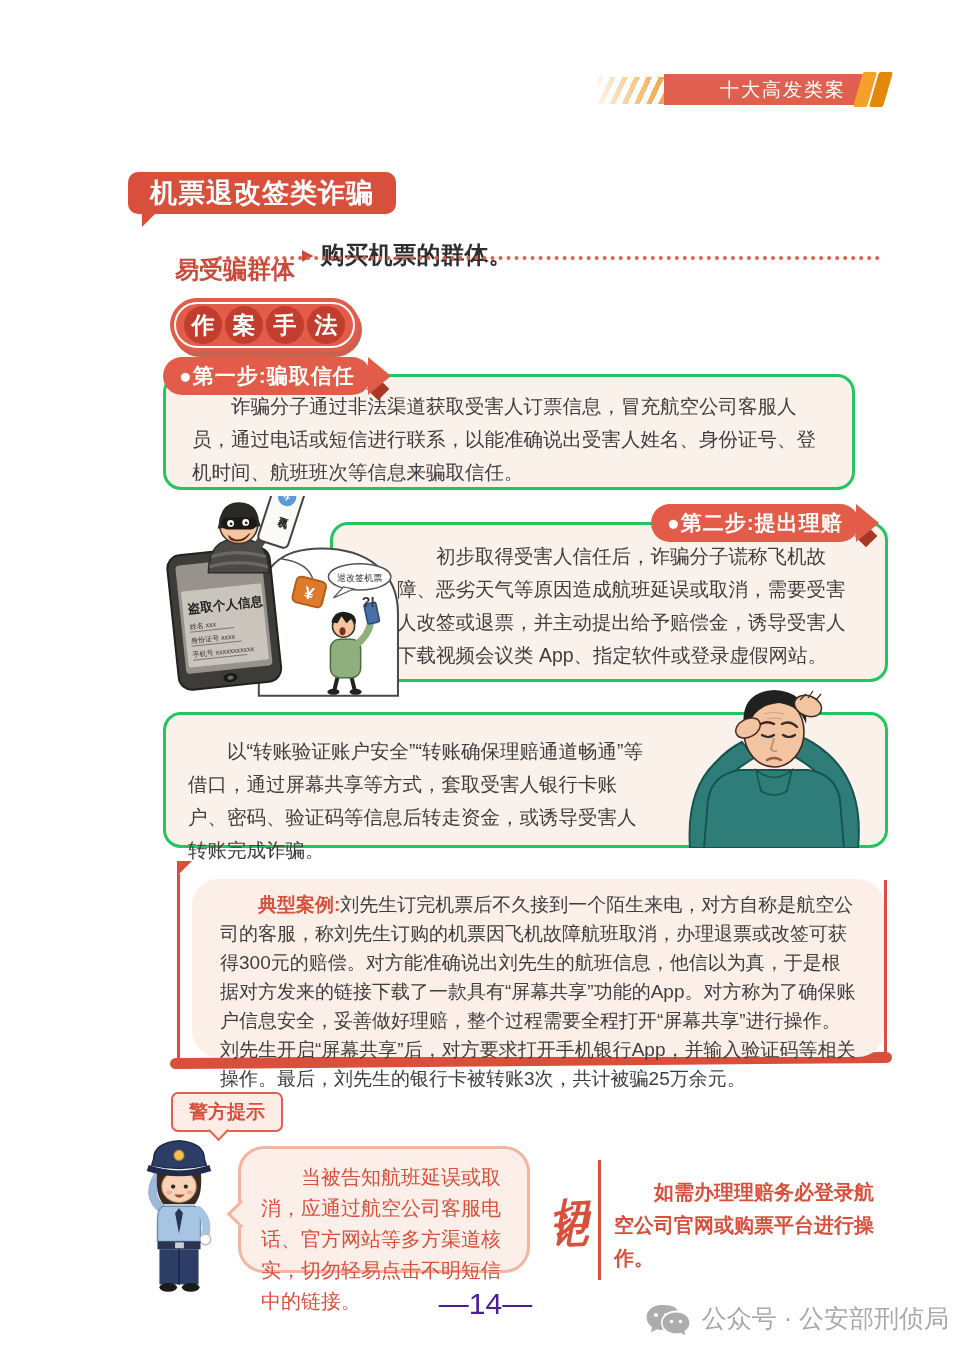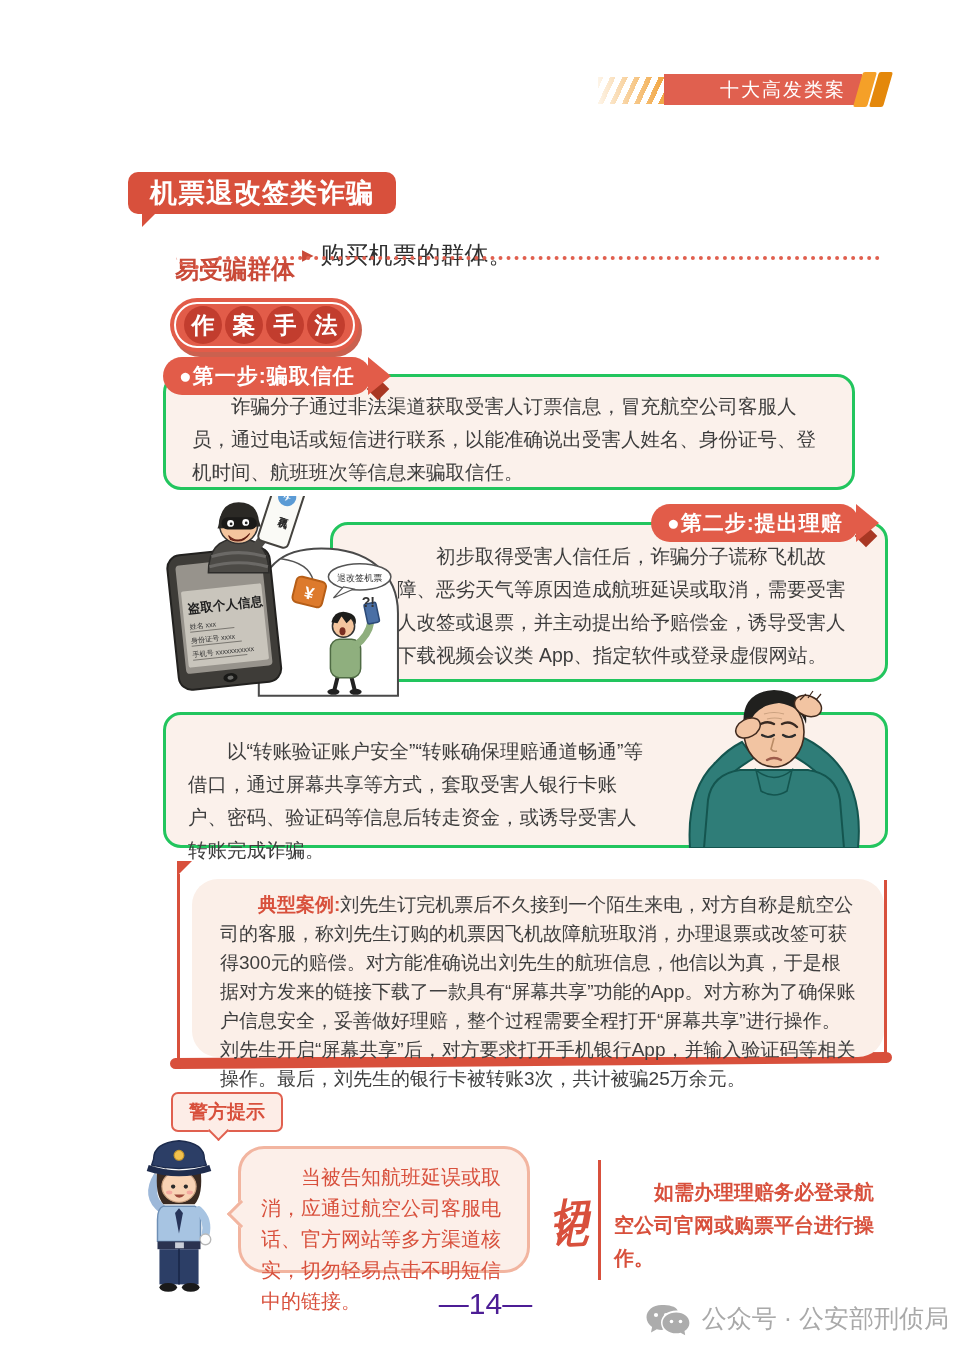--- a/index.html
+++ b/index.html
@@ -35,21 +35,21 @@
     display:flex; align-items:center;
     color:#fff; font-size:27px; font-weight:bold; letter-spacing:1px;
   }
   .title-badge::after {
     content:""; position:absolute; left:14px; bottom:-13px; width:0; height:0;
     border-top:15px solid #D8503C; border-right:15px solid transparent;
   }
   .audience { left:175px; top:224px; display:flex; align-items:center; gap:7px; }
   .audience .lab { color:#C94A38; font-size:24px; font-weight:bold;margin-top:30px; }
   .audience .arr { color:#C94A38; font-size:15px; }
-  .audience .val { color:#2F2F2F; font-size:24px; font-weight:normal; }
+  .audience .val { color:#2F2F2F; font-size:24px; font-weight:bold; }
   .dotline { left:218px; top:256px; width:662px; border-top:4px dotted #E0604F; }
   .dotdip  { left:176px; top:257px; width:44px; height:12px;
              border-bottom:4px dotted #E0604F;
              border-bottom-left-radius:22px 12px; border-bottom-right-radius:22px 12px; }
 
   
   .section-pill {
     left:170px; top:298px; background:#E25C49; border-radius:27px; padding:4px;
     box-shadow:3px 5px 0 rgba(193,69,48,.85);
   }

